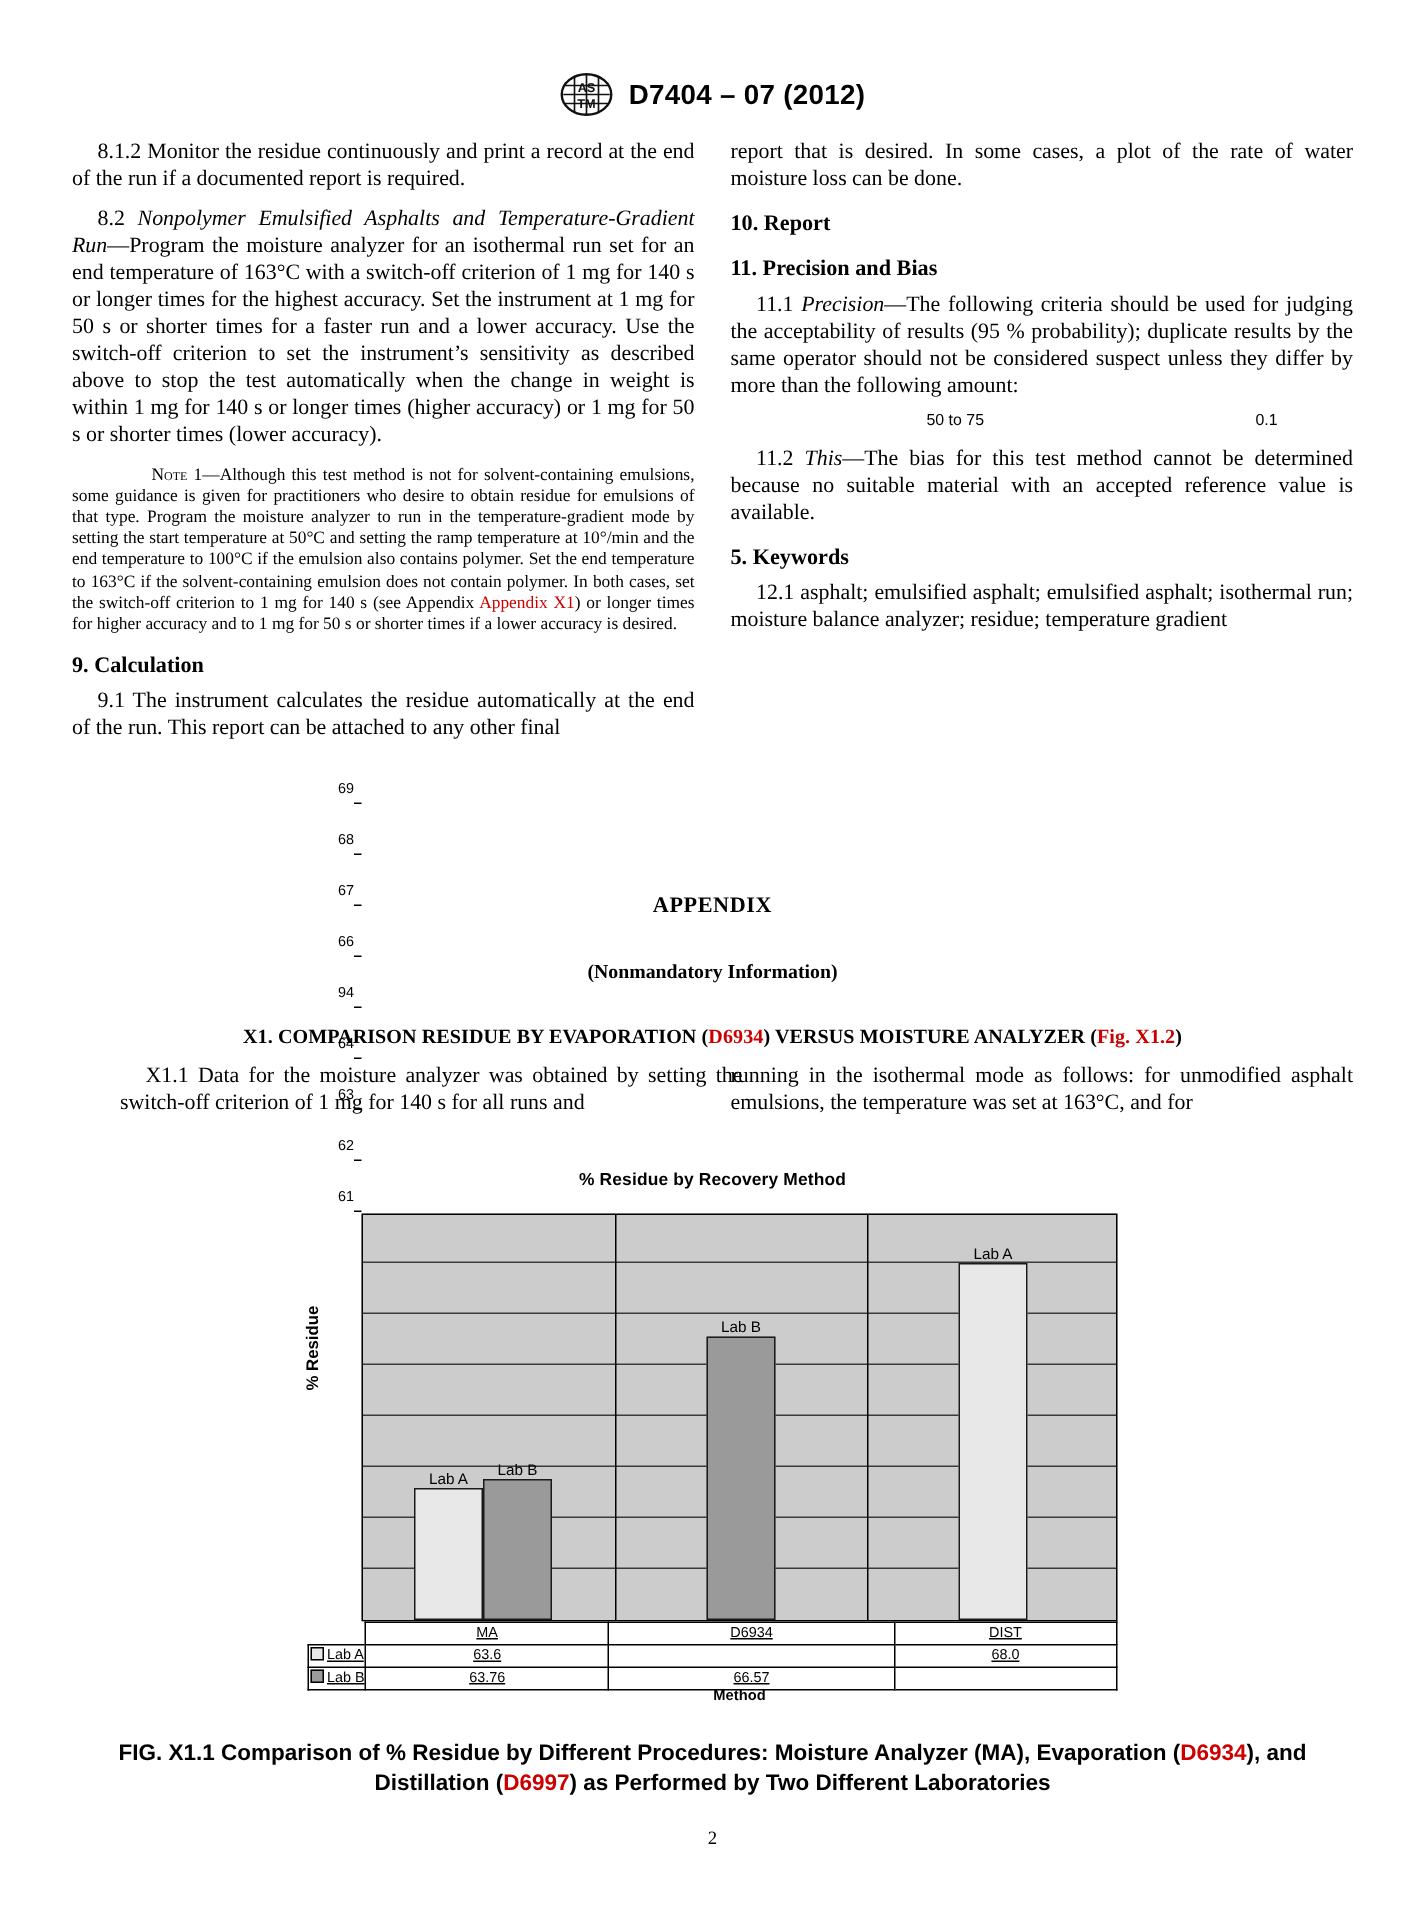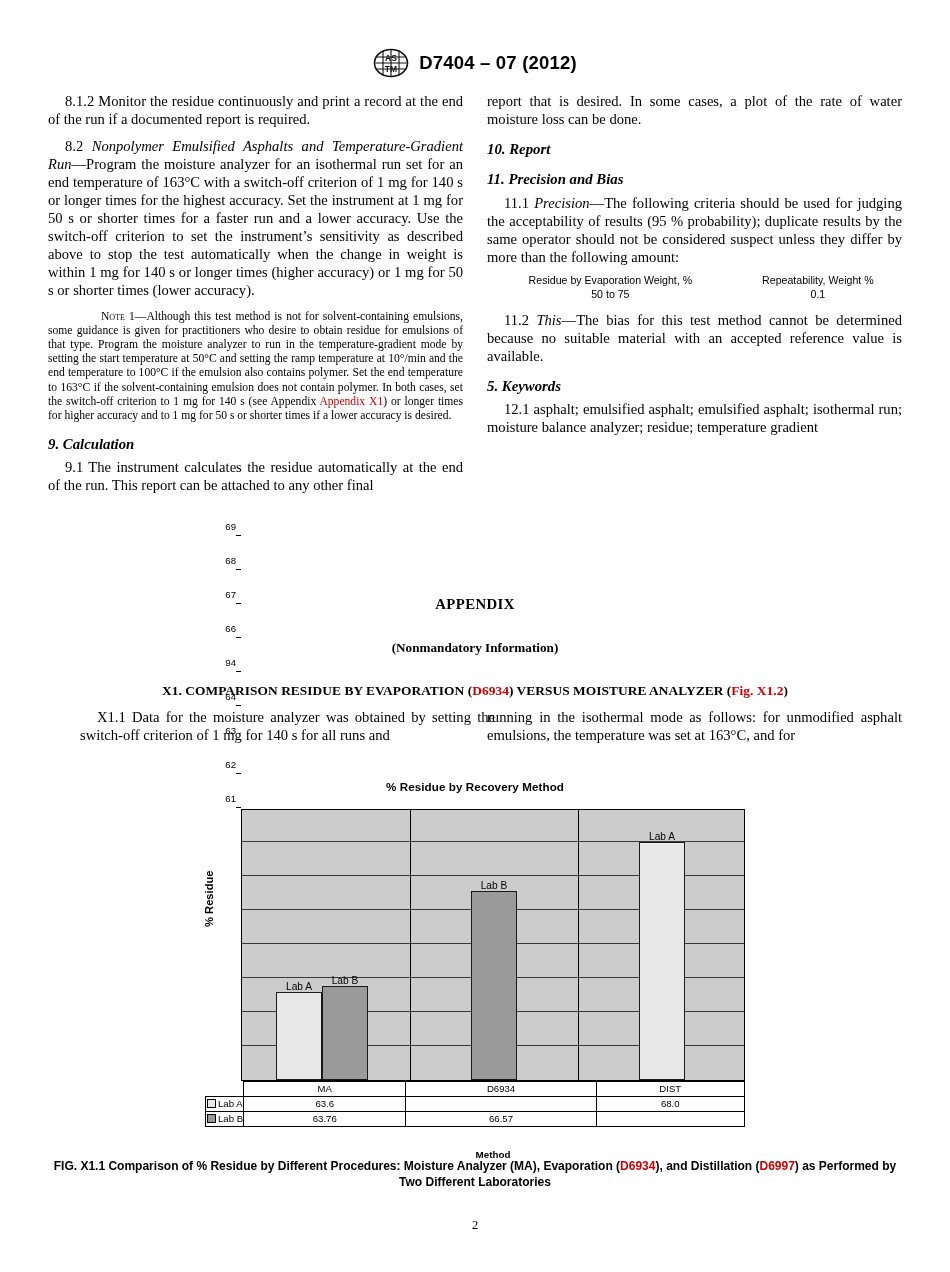--- a/index.html
+++ b/index.html
@@ -64,21 +64,20 @@
     hyphens: manual;
   }
   p.cont { text-indent: 0; }
   .sec-head {
     font-family: "Liberation Serif", serif;
     font-weight: bold;
     font-size: 14.8px;
     margin: 12px 0 5px 0;
     text-indent: 0;
     text-align: left;
-    font-style: italic;
   }
   .it { font-style: italic; }
   .red { color: #cc0000; }
 
   .note {
     font-size: 11.6px;
     line-height: 1.215;
     text-align: justify;
     text-indent: 17px;
     margin-top: 11px;
@@ -238,20 +237,21 @@
     font-family: "Liberation Sans", sans-serif;
     font-size: 9.6px;
     background: #fff;
   }
   .data-table td {
     border: 1.2px solid #000;
     height: 14px;
     text-align: center;
     padding: 0;
     line-height: 14px;
+    text-decoration: underline;
   }
   .data-table td.hdr-cell { }
   .data-table td.legend-cell {
     width: 36px;
     text-align: left;
     padding-left: 1px;
     white-space: nowrap;
   }
   .data-table td.blank-corner {
     border-left: none;
@@ -268,32 +268,31 @@
   }
   .xaxis-label {
     position: absolute;
     left: 36px;
     width: 504px;
     top: 316px;
     text-align: center;
     font-family: "Liberation Sans", sans-serif;
     font-weight: bold;
     font-size: 9.8px;
-    margin-top: 24px;
   }
 
   .fig-caption {
     position: absolute;
     left: 48px;
     top: 1159px;
     width: 854px;
     text-align: center;
     font-family: "Liberation Sans", sans-serif;
     font-weight: bold;
-    font-size: 12px;
+    font-size: 15px;
     line-height: 1.32;
   }
 
   .page-number {
     position: absolute;
     left: 0;
     top: 1218px;
     width: 950px;
     text-align: center;
     font-family: "Liberation Serif", serif;
@@ -340,24 +339,20 @@
 
     <div class="sec-head">10.  Report</div>
 
     <div class="sec-head">11.  Precision and Bias</div>
     <p class="body">
       <span>11.1 </span><span class="it">Precision</span><span>—The following criteria should be used for judging the acceptability of results (95 % probability); duplicate results by the same operator should not be considered suspect unless they differ by more than the following amount:</span>
     </p>
 
     <table class="prec-table">
       <tbody>
-          <tr>
-        <td>Residue by Evaporation Weight, %</td>
-        <td>Repeatability, Weight %</td>
-      </tr>
       <tr>
         <td>50 to 75</td>
         <td>0.1</td>
       </tr>
     </tbody>
       </table>
 
     <p class="body">
       <span>11.2 </span><span class="it">This</span><span>—The bias for this test method cannot be determined because no suitable material with an accepted reference value is available.</span>
     </p>

